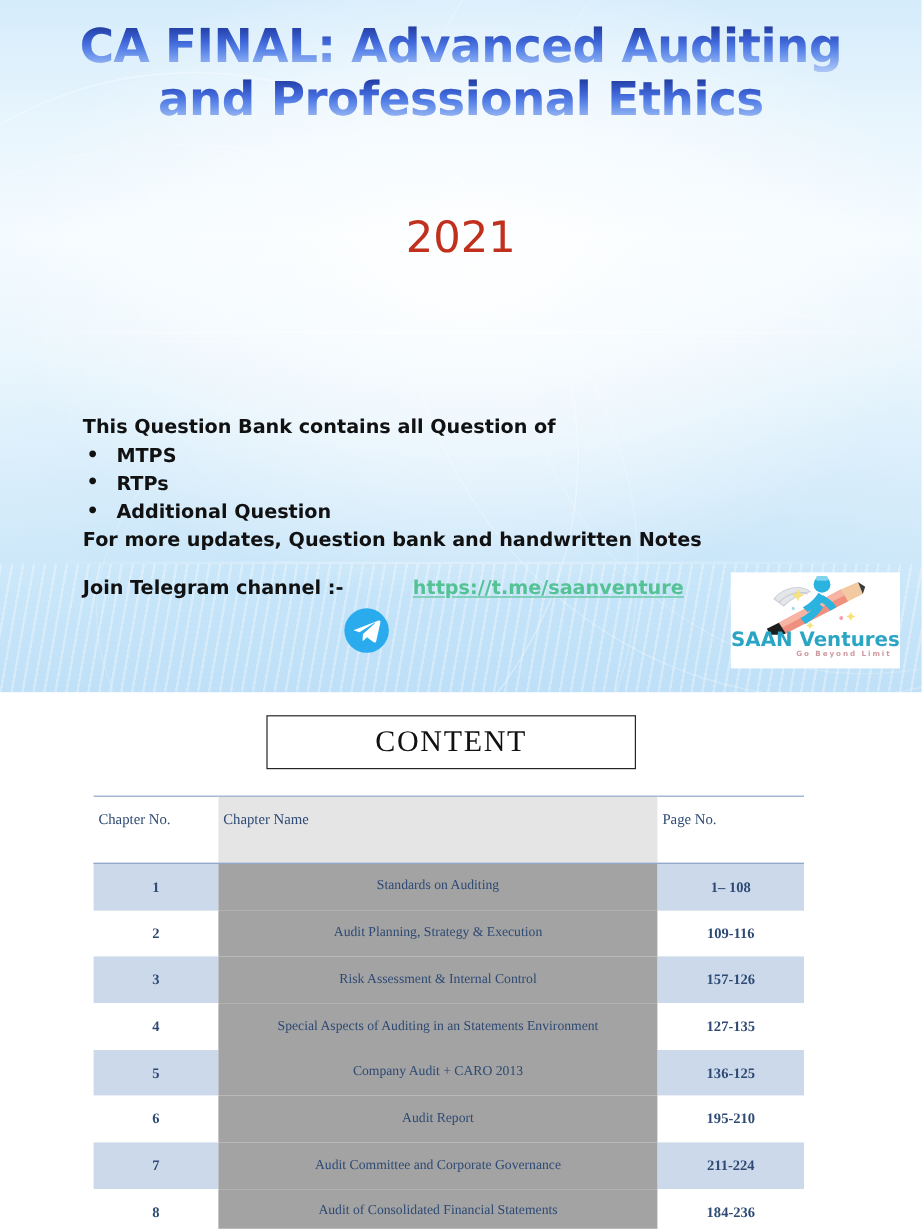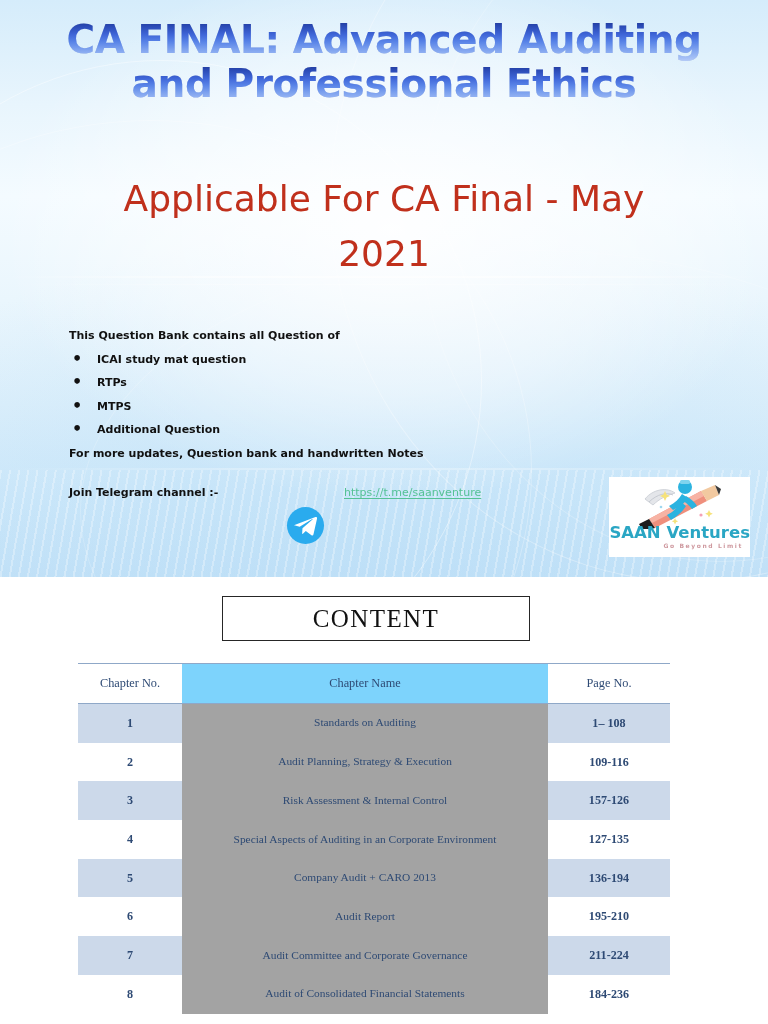--- a/index.html
+++ b/index.html
@@ -98,26 +98,26 @@
     font-weight: 400;
     font-size: 36px;
     line-height: 1.52;
     letter-spacing: 0px;
   }
   #red-heading span { display: block; white-space: nowrap; }
 
   
   #body-copy {
     position: absolute;
-    left: 69px; top: 324px;
+    left: 69px; top: 344px;
     width: 600px;
     color: #111111;
     font-family: "DejaVu Sans", sans-serif;
     font-weight: 700;
-    font-size: 11px;
+    font-size: 16px;
     line-height: 23.5px;
   }
   #body-copy .lead { white-space: nowrap; }
   #body-copy ul { margin: 0; padding: 0; list-style: none; }
   #body-copy li {
     position: relative;
     padding-left: 28px;
     white-space: nowrap;
   }
   #body-copy li::before {
@@ -125,21 +125,21 @@
     position: absolute;
     left: 3px; top: -1px;
     font-size: 16px;
   }
   #body-copy .tail { white-space: nowrap; }
   #joinrow { position: relative; white-space: nowrap; margin-top: 16px; }
   #tg-link {
     color: #55c295;
     text-decoration: underline;
     text-underline-offset: 2px;
-    font-weight: 400;
+    font-weight: 700;
     position: absolute;
     left: 275px; top: 0;
   }
 
   
   #telegram-icon {
     position: absolute;
     left: 286px; top: 506px;
     width: 39px; height: 39px;
   }
@@ -149,21 +149,21 @@
     position: absolute;
     left: 609px; top: 477px;
     width: 141px; height: 80px;
     background: #ffffff;
     overflow: hidden;
   }
   #saan-logo .logo-art { position: absolute; left: 0; top: 0; width: 141px; height: 52px; }
   #saan-logo .logo-name {
     position: absolute;
     left: 0; top: 46px; width: 141px;
-    text-align: right;
+    text-align: center;
     font-family: "DejaVu Sans", sans-serif;
     font-weight: 700;
     font-size: 16.5px;
     color: #2aa6c4;
     letter-spacing: 0px;
     white-space: nowrap;
   }
   #saan-logo .logo-tag {
     position: absolute;
     left: 0; top: 65px; width: 141px;
@@ -214,27 +214,27 @@
     font-family: "Liberation Serif", serif;
     color: #2e4a74;
   }
   #toc-table col.c-no   { width: 104px; }
   #toc-table col.c-name { width: 366px; }
   #toc-table col.c-page { width: 122px; }
 
   #toc-table thead th {
     font-weight: 400;
     font-size: 12.3px;
-    padding: 12px 4px 12px;
-    text-align: center;
+    padding: 12px 4px 28px;
+    text-align: left;
     border-top: 1.4px solid #8fa8c8;
     border-bottom: 1.4px solid #8fa8c8;
     background: #ffffff;
   }
-  #toc-table thead th.mid { background: #7dd3fc; }
+  #toc-table thead th.mid { background: #e5e5e5; }
 
   #toc-table tbody td {
     font-size: 11.4px;
     text-align: center;
     padding: 11px 6px;
     line-height: 1.38;
     border: none;
   }
   #toc-table tbody td.num,
   #toc-table tbody td.page { font-weight: 700; font-size: 12.1px; }
@@ -259,30 +259,28 @@
   <div class="band b2"></div>
   <div class="band b3"></div>
   <div class="hatch"></div>
 
   <div id="title-block">
     <span class="title-line">CA FINAL: Advanced Auditing</span>
     <span class="title-line">and Professional Ethics</span>
   </div>
 
   <div id="red-heading">
-    <span>Applicable For CA Final  - May</span>
     <span>2021</span>
   </div>
 
   <div id="body-copy">
     <div class="lead">This Question Bank contains all Question of</div>
     <ul>
-      <li>ICAI study mat question</li>
+      <li>MTPS</li>
       <li>RTPs</li>
-      <li>MTPS</li>
       <li>Additional Question</li>
     </ul>
     <div class="tail">For more updates, Question bank and handwritten Notes</div>
     <div id="joinrow">
       <span>Join Telegram channel :-</span>
       <a id="tg-link" href="#">https://t.me/saanventure</a>
     </div>
   </div>
 
   <div id="telegram-icon">
@@ -357,27 +355,27 @@
         <td class="mid">Audit Planning, Strategy &amp; Execution</td>
         <td class="page">109-116</td>
       </tr>
       <tr class="odd">
         <td class="num">3</td>
         <td class="mid">Risk Assessment &amp; Internal Control</td>
         <td class="page">157-126</td>
       </tr>
       <tr class="even">
         <td class="num">4</td>
-        <td class="mid">Special Aspects of Auditing in an Corporate Environment</td>
+        <td class="mid">Special Aspects of Auditing in an Statements Environment</td>
         <td class="page">127-135</td>
       </tr>
       <tr class="odd">
         <td class="num">5</td>
         <td class="mid">Company Audit + CARO 2013</td>
-        <td class="page">136-194</td>
+        <td class="page">136-125</td>
       </tr>
       <tr class="even">
         <td class="num">6</td>
         <td class="mid">Audit Report</td>
         <td class="page">195-210</td>
       </tr>
       <tr class="odd">
         <td class="num">7</td>
         <td class="mid">Audit Committee and Corporate Governance</td>
         <td class="page">211-224</td>

